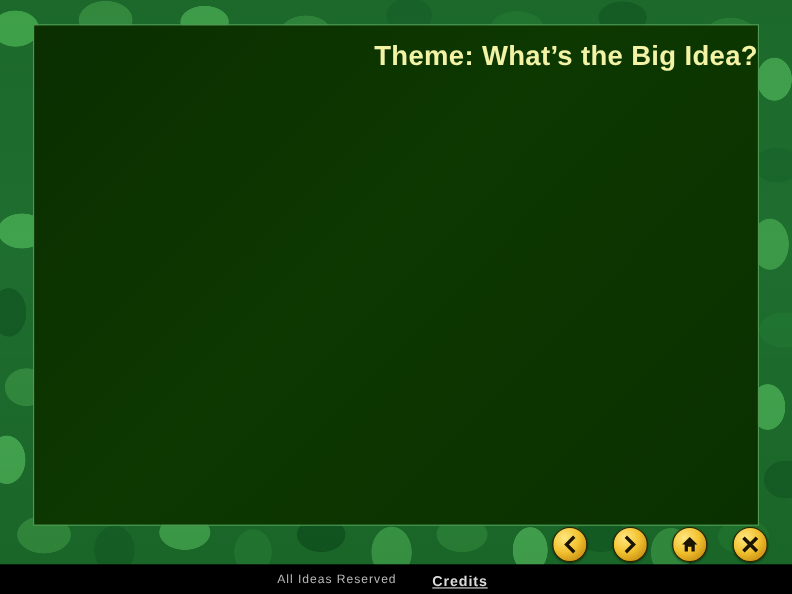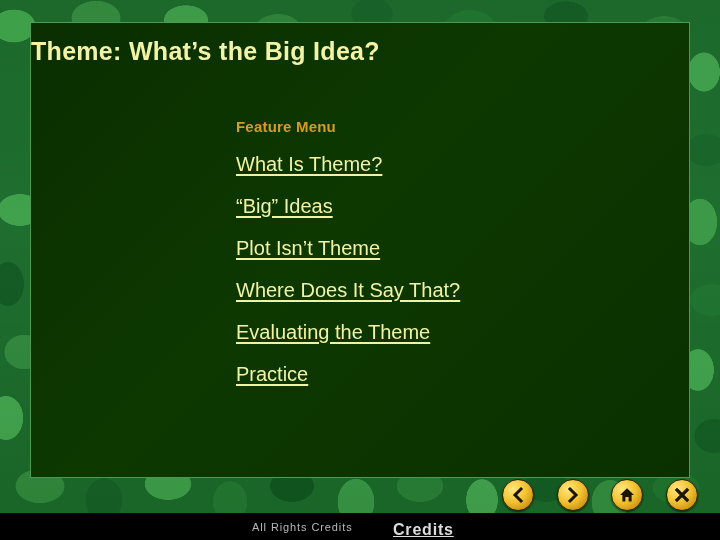--- a/index.html
+++ b/index.html
@@ -78,21 +78,21 @@
     background: linear-gradient(135deg, #0a2e00 0%, #0d3800 45%, #0a3000 100%);
     border: 1px solid #4f9a52;
     box-sizing: border-box;
     overflow: hidden;
   }
 
   .slide-title {
     position: absolute;
     left: 0; right: 0;
     top: 14px;
-    text-align: left;
+    text-align: right;
     color: #f3f3a6;
     font-size: 25px;
     font-weight: bold;
     letter-spacing: .3px;
     white-space: nowrap;
   }
 
   .menu-block {
     position: absolute;
     left: 205px;
@@ -146,21 +146,21 @@
     left: 252px; top: 521px;
     color: #b9b9b9;
     font-size: 11px;
     letter-spacing: .9px;
     white-space: nowrap;
   }
   .credits {
     position: absolute;
     left: 393px; top: 521px;
     color: #dcdcdc;
-    font-size: 16px;
+    font-size: 13px;
     font-weight: bold;
     letter-spacing: .8px;
     text-decoration: underline;
     cursor: pointer;
     white-space: nowrap;
   }
 
   
   .navbar {
     position: absolute;
@@ -201,31 +201,20 @@
 <body>
 
 <div id="stage">
 
   <div class="leaf-bg"></div>
 
   <div class="panel">
 
     <div class="slide-title">Theme: What’s the Big Idea?</div>
 
-    <div class="menu-block">
-      <div class="menu-heading">Feature Menu</div>
-      <ul class="menu-list">
-        <li><a class="menu-link">What Is Theme?</a></li>
-        <li><a class="menu-link">“Big” Ideas</a></li>
-        <li><a class="menu-link">Plot Isn’t Theme</a></li>
-        <li><a class="menu-link">Where Does It Say That?</a></li>
-        <li><a class="menu-link">Evaluating the Theme</a></li>
-        <li><a class="menu-link">Practice</a></li>
-      </ul>
-    </div>
 
   </div>
 
   <div class="navbar">
 
     <div class="nav-item">
       <div class="nav-circle">
         <svg width="18" height="18" viewBox="0 0 18 18" aria-hidden="true">
           <path d="M12 3 L6 9 L12 15" fill="none" stroke="#1b1400" stroke-width="3" stroke-linecap="square" stroke-linejoin="miter"></path>
         </svg>
@@ -259,16 +248,16 @@
         <svg width="18" height="18" viewBox="0 0 18 18" aria-hidden="true">
           <path d="M4 4 L14 14 M14 4 L4 14" fill="none" stroke="#1b1400" stroke-width="3.2" stroke-linecap="square"></path>
         </svg>
       </div>
       <div class="nav-label">Exit</div>
     </div>
 
   </div>
 
   <div class="footer-bar"></div>
-  <div class="rights">All Rights Credits</div>
+  <div class="rights">All Ideas Reserved</div>
   <div class="credits">Credits</div>
 
 </div>
 
 </body></html>

